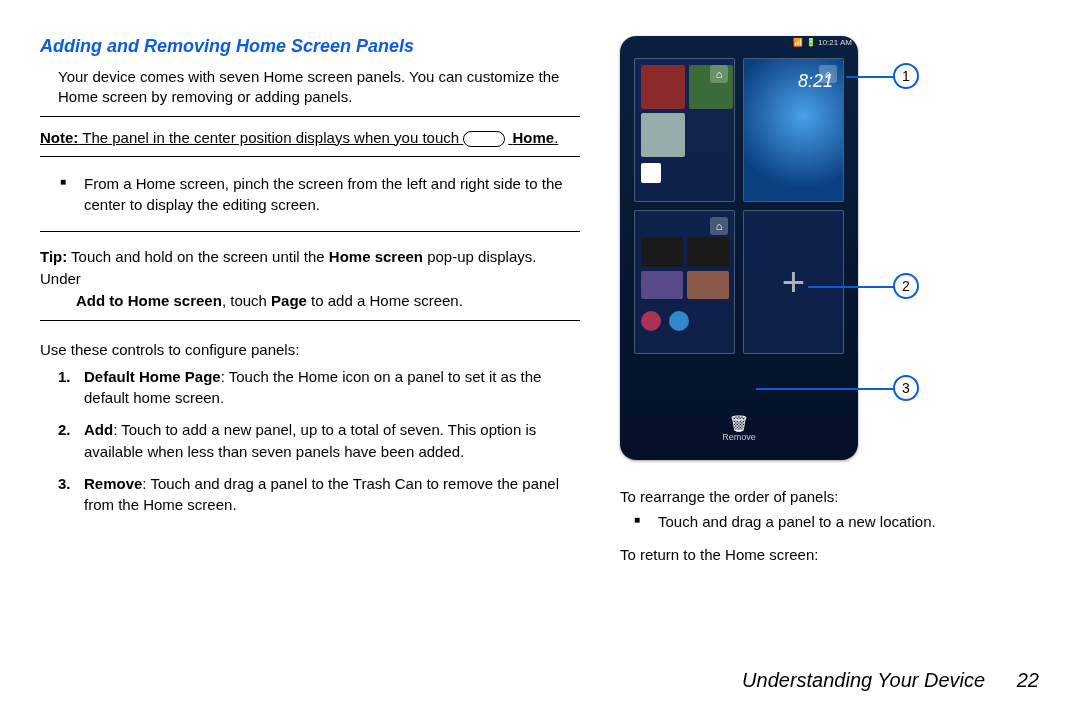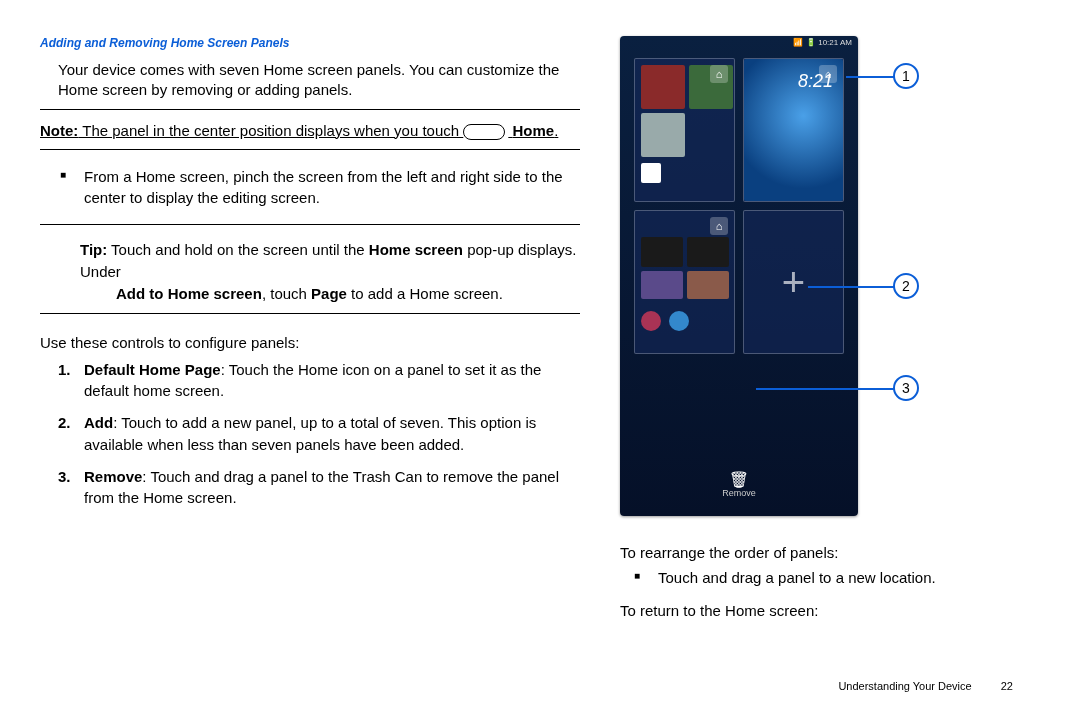--- a/index.html
+++ b/index.html
@@ -12,21 +12,21 @@
     height: 720px;
     padding: 36px 40px 30px 40px;
     position: relative;
   }
   .columns { display: flex; gap: 40px; }
   .col-left { width: 540px; }
   .col-right { width: 420px; position: relative; }
   h2.heading {
     color: #0b5ed7;
     font-weight: bold;
-    font-size: 12px;
+    font-size: 18px;
     font-style: italic;
     margin-bottom: 10px;
   }
   p.intro { padding-left: 18px; line-height: 1.35; margin-bottom: 4px; }
   hr.rule { border: none; border-top: 1px solid #000; margin: 8px 0 10px; }
   .note { line-height: 1.45; text-decoration: underline; }
   .pill {
     display: inline-flex;
     align-items: center;
     justify-content: center;
@@ -38,33 +38,33 @@
   }
   ul.sq { list-style: none; padding-left: 44px; margin: 16px 0; }
   ul.sq li { position: relative; line-height: 1.4; }
   ul.sq li::before {
     content: "■";
     position: absolute;
     left: -24px;
     top: 2px;
     font-size: 10px;
   }
-  .tip { line-height: 1.45; padding-left: 0; margin-top: 14px; margin-left: 40px; }
+  .tip { line-height: 1.45; padding-left: 0; margin-top: 14px; }
   .tip-indent { padding-left: 36px; display: block; }
   .uselabel { margin-top: 20px; margin-bottom: 8px; }
   ol.numlist { list-style: none; padding-left: 44px; }
   ol.numlist li { position: relative; line-height: 1.45; margin-bottom: 10px; }
   ol.numlist li .num { position: absolute; left: -26px; font-weight: bold; }
   b { font-weight: bold; }
 
   
   .phone {
-    width: 238px; height: 480px;
+    width: 238px; height: 424px;
     background: linear-gradient(#0a2040, #051028);
-    border-radius: 4px;
+    border-radius: 16px;
     position: relative;
     margin-left: 0;
     box-shadow: 0 1px 3px rgba(0,0,0,.4);
   }
   .statusbar {
     position: absolute; top: 2px; right: 6px;
     font-size: 8px; color: #ddd;
   }
   .panel-grid {
     position: absolute; top: 22px; left: 14px; right: 14px;
@@ -124,22 +124,23 @@
   .right-text p { margin-bottom: 4px; }
   .right-text ul.sq { margin: 6px 0 14px; padding-left: 38px; }
 
   .backicon {
     display:inline-block; vertical-align:middle;
     width:24px; height:16px; position:relative; margin: 0 2px;
   }
   .backicon svg { width:24px; height:16px; }
 
   .footer {
-    position:absolute; bottom:28px; right:67px;
-    font-size:11px;
+    position:absolute; bottom:28px; right:41px;
+    font-size:20px;
+    font-style:italic;
   }
   .footer .pn { margin-left: 26px; }
 </style>
 </head>
 <body>
 
 <div class="columns">
   <div class="col-left">
     <h2 class="heading">Adding and Removing Home Screen Panels</h2>
     <p class="intro">Your device comes with seven Home screen panels. You can customize the Home screen by removing or adding panels.</p>

